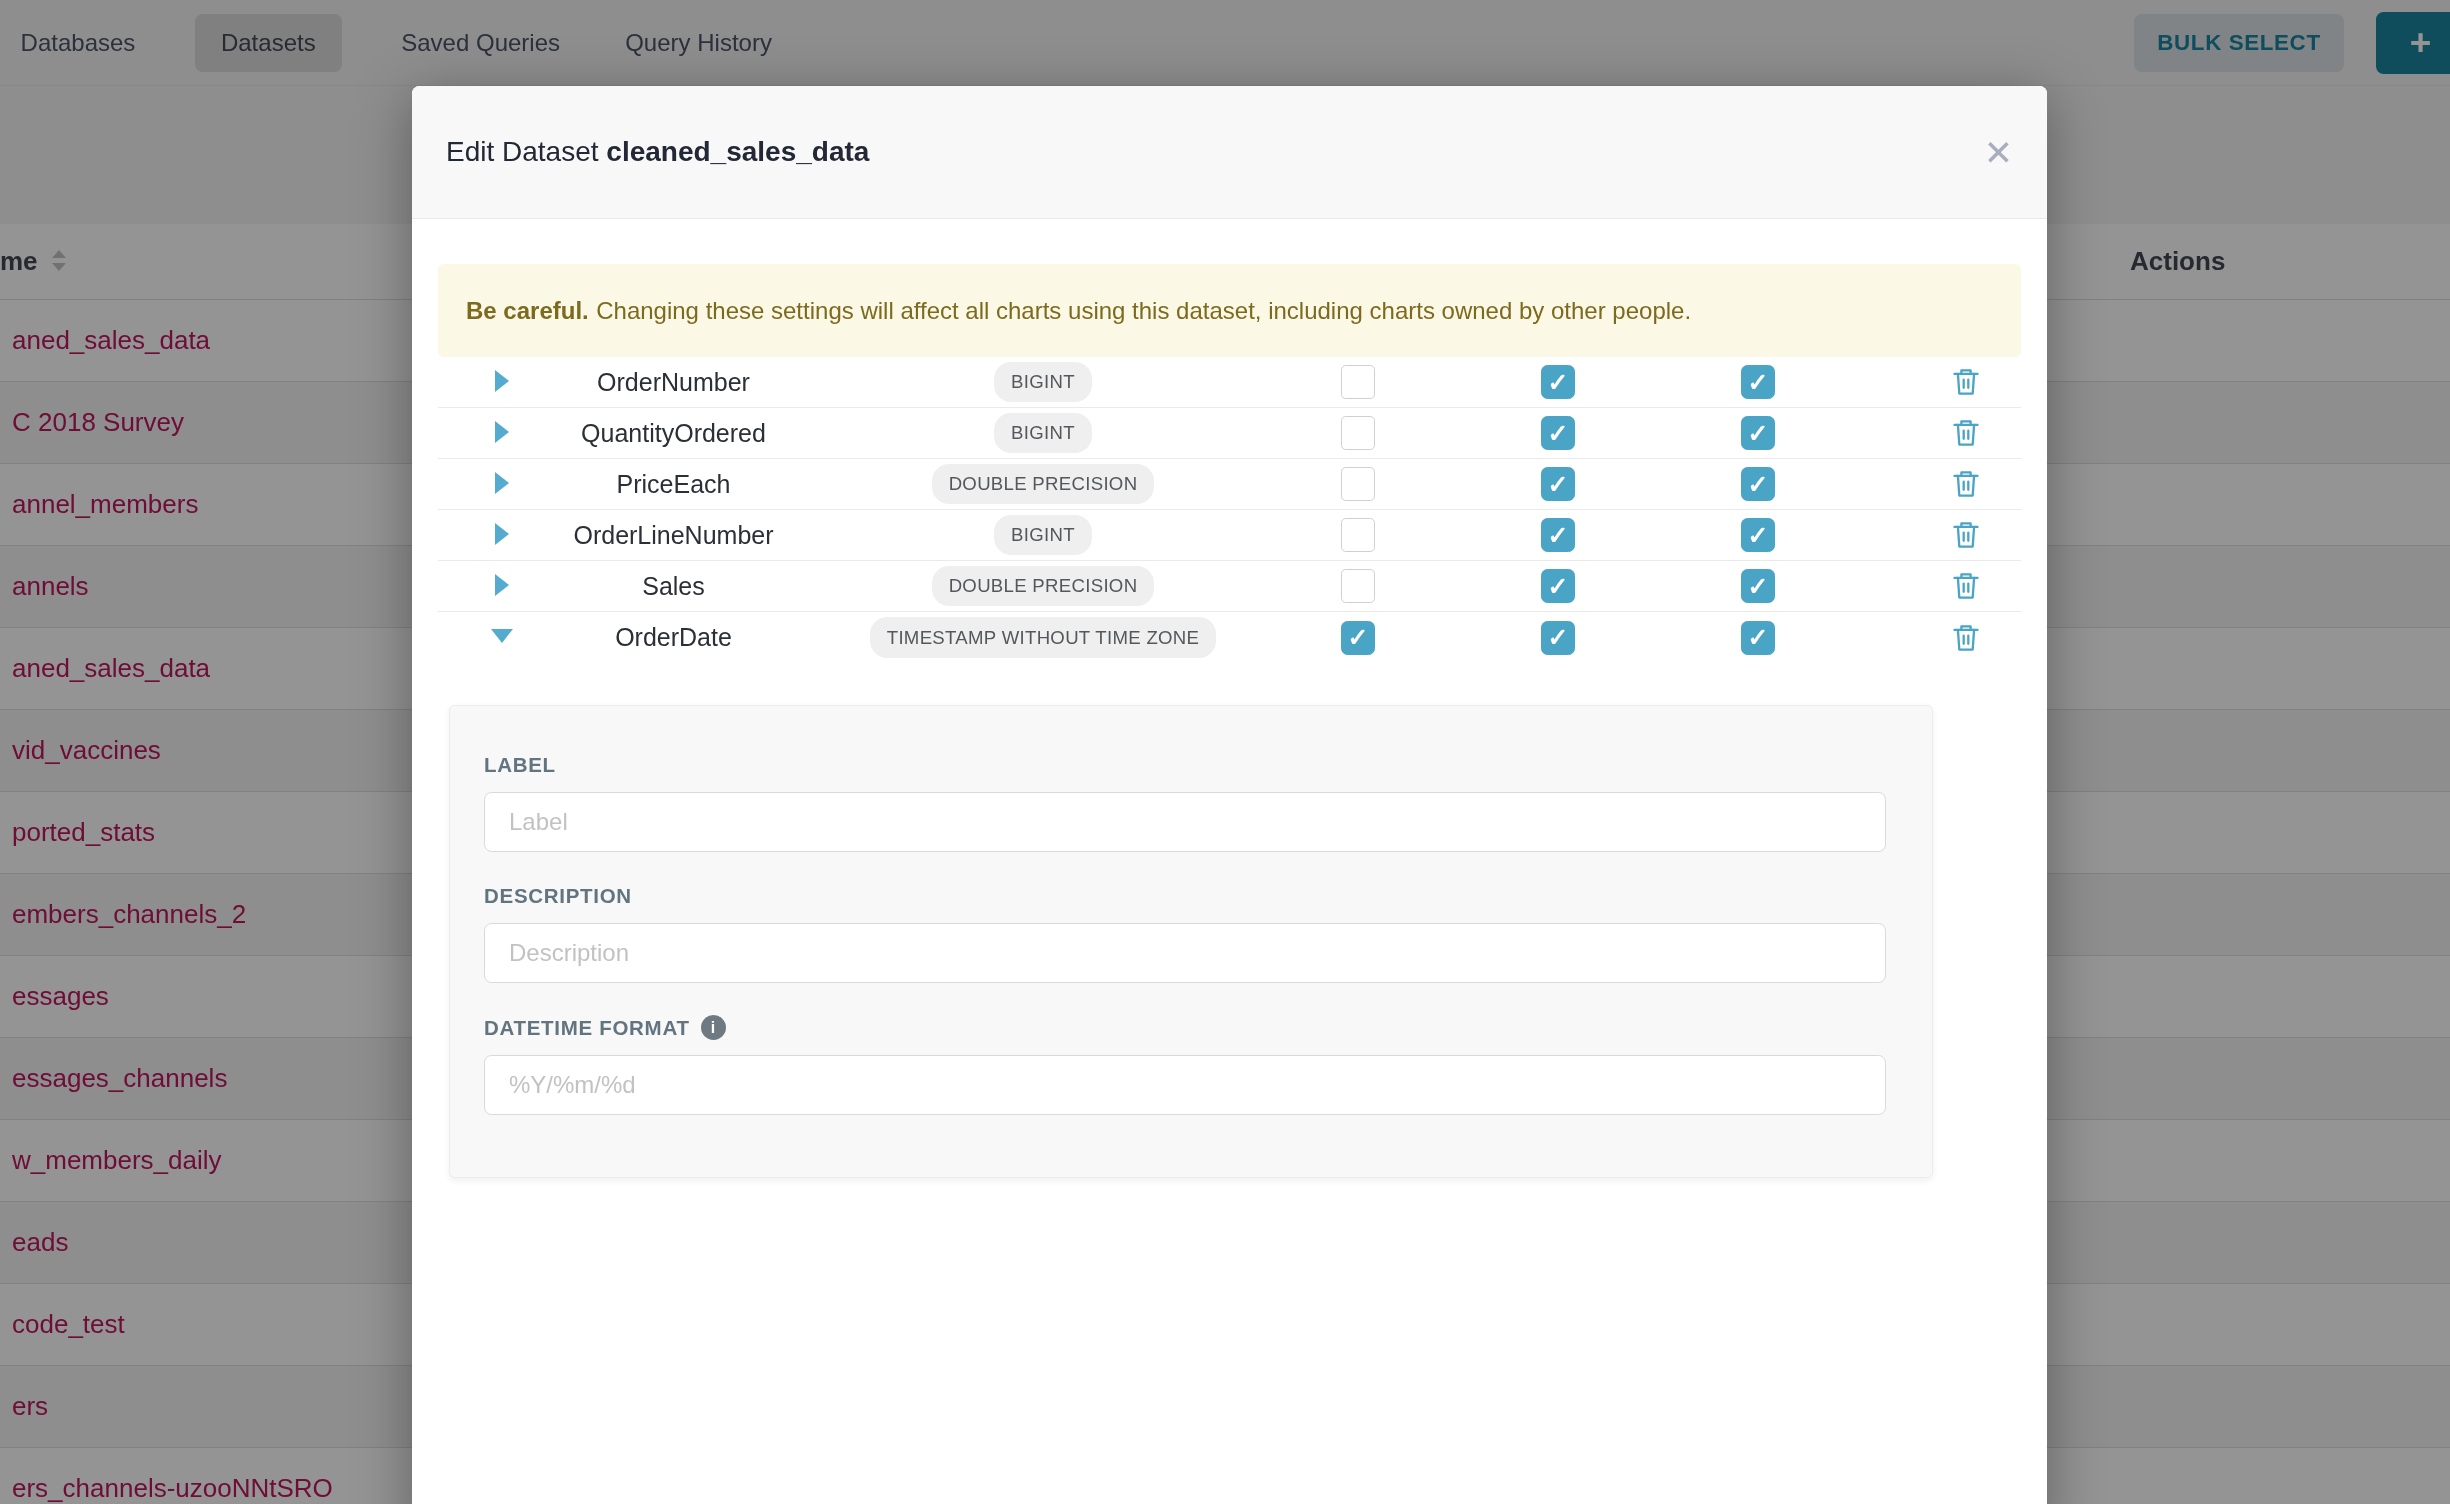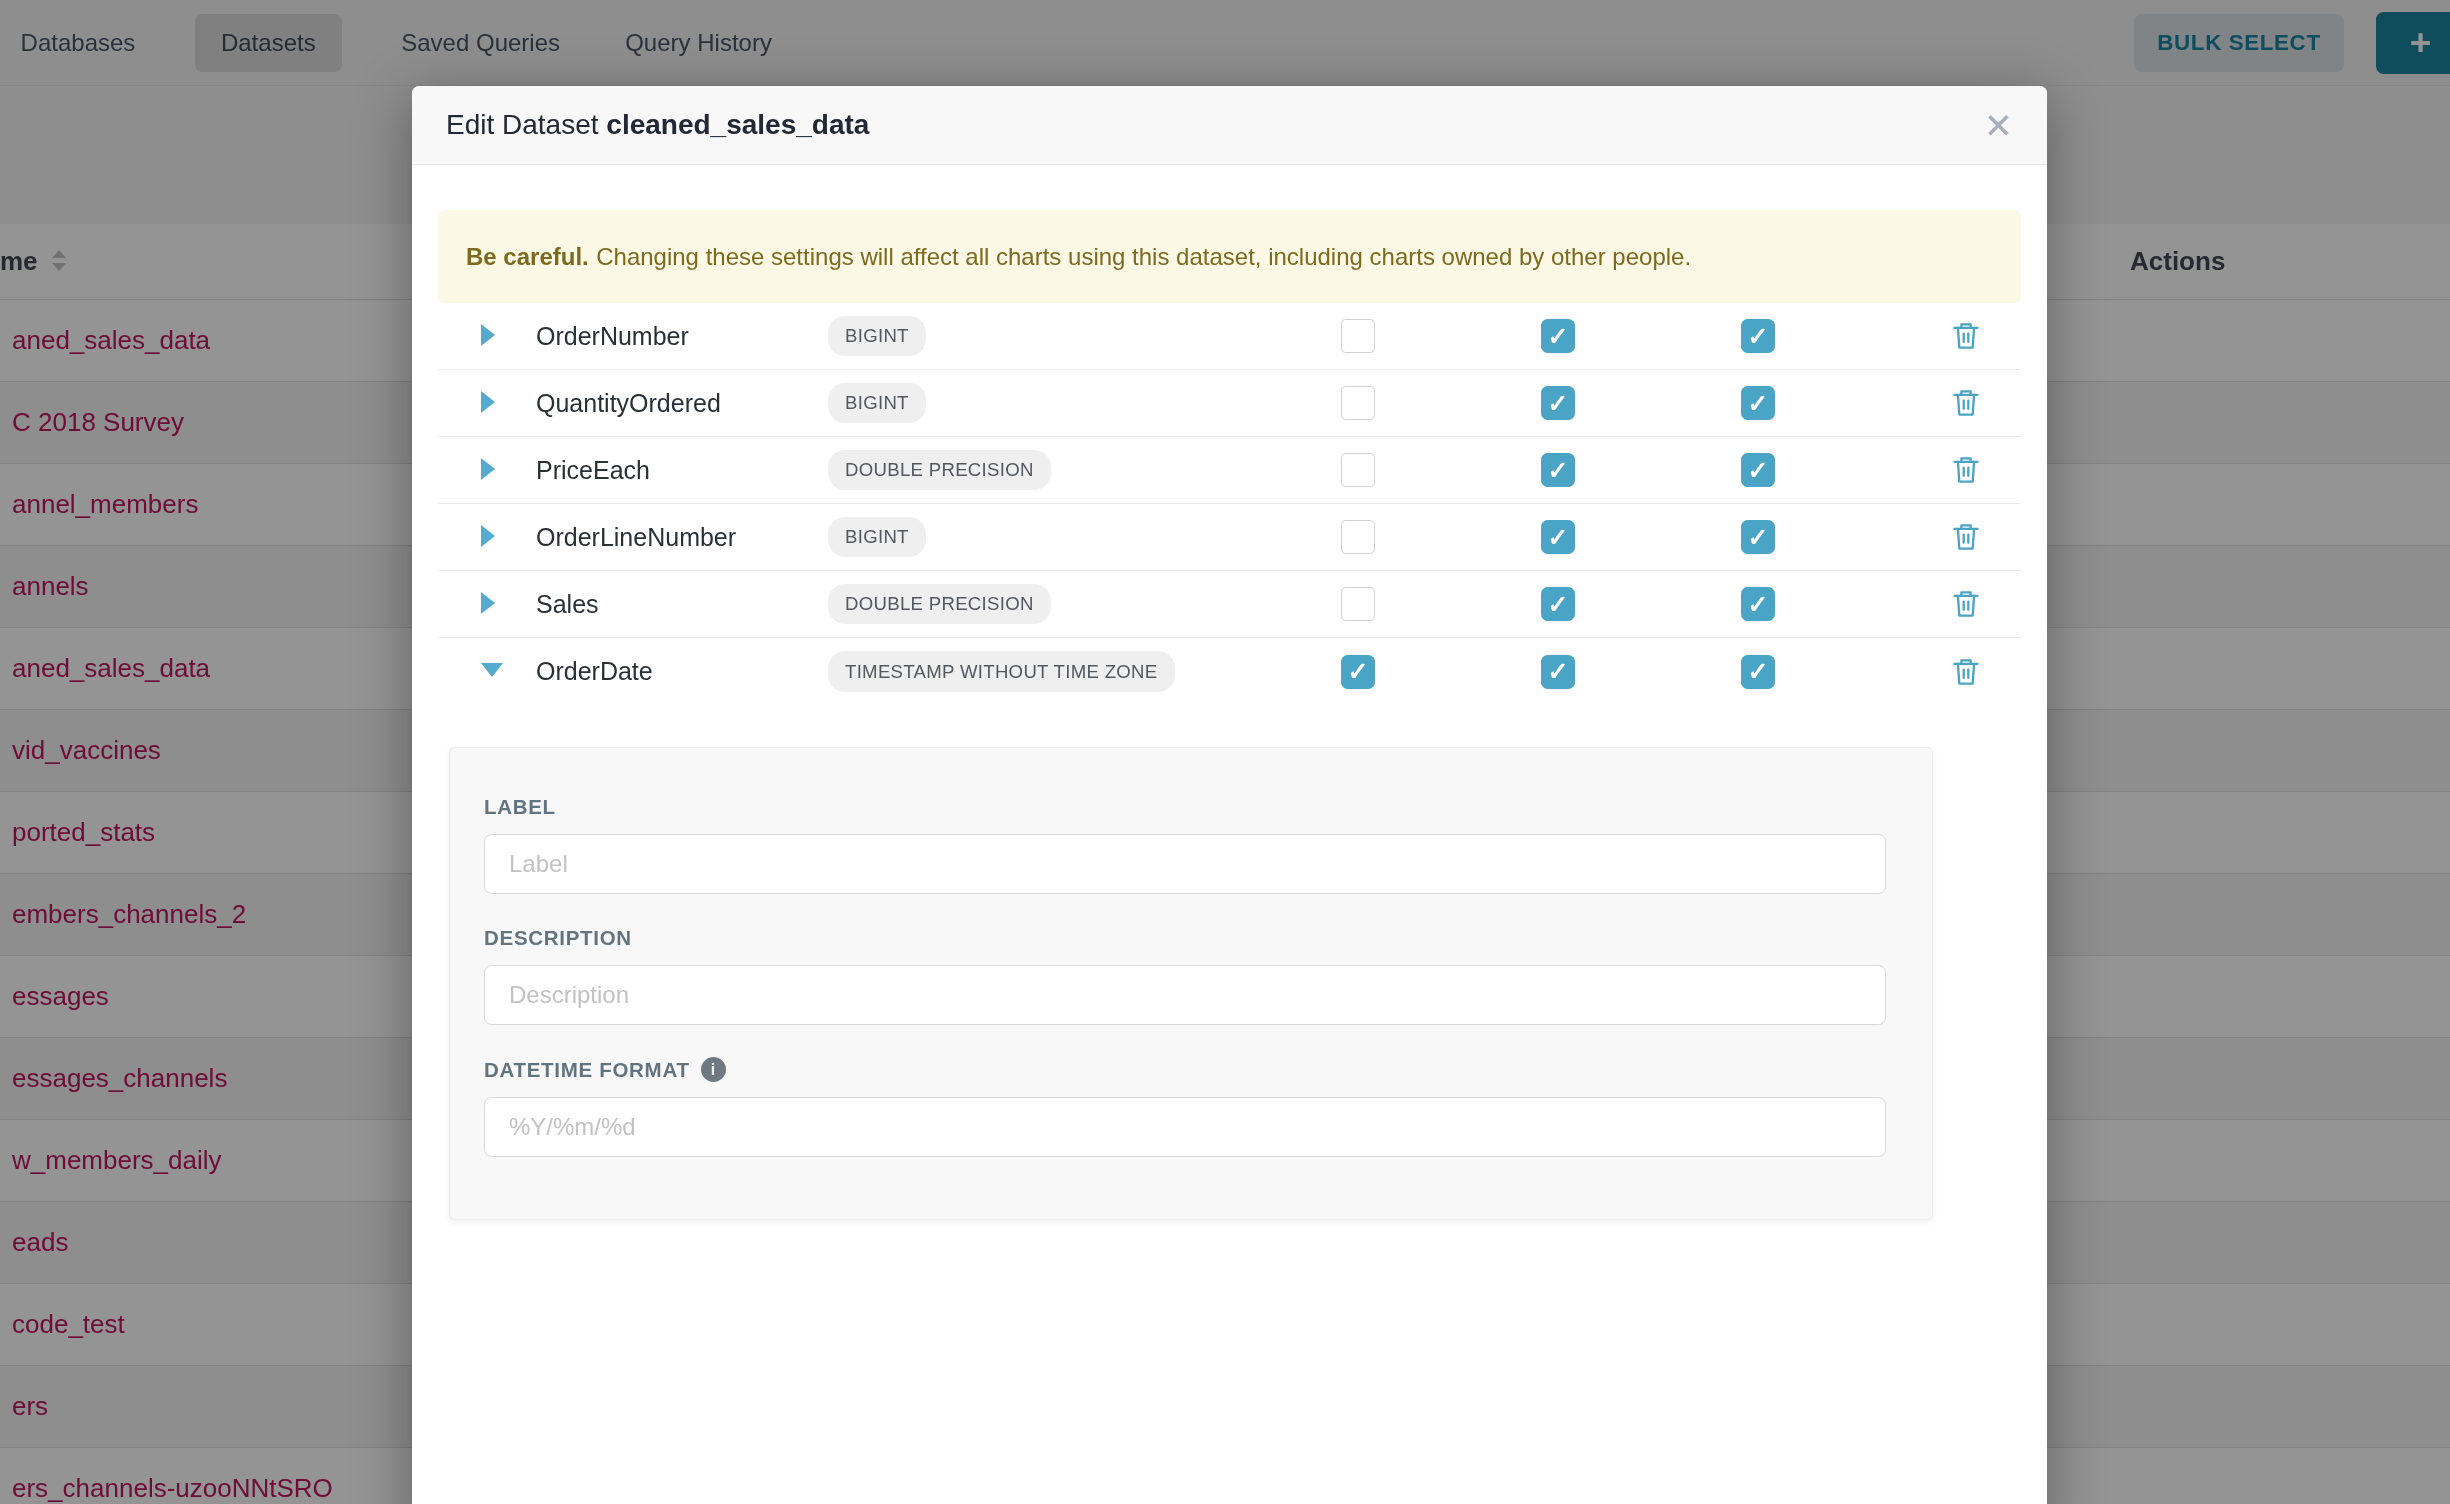--- a/index.html
+++ b/index.html
@@ -39,21 +39,21 @@
   .bg-row { height:82px; border-bottom:0.9px solid #DEDEDE; display:flex; align-items:center; background:#FFFFFF; }
   .bg-row:nth-child(even) { background:#F4F4F4; }
   .bg-link { font-size:26px; color:#be185d; text-decoration:none; cursor:pointer; white-space:nowrap;margin-left:12px; }
 
   
   .overlay { position:absolute; inset:0; background:rgba(0,0,0,0.42); }
 
   
   .modal { position:absolute; left:412px; top:86px; width:1635px; height:1454px; background:#FFFFFF;
     border-radius:7.5px; box-shadow:0 11.2px 56px rgba(0,0,0,0.35); }
-  .modal-header { height:79px; background:#F8F8F8; border-bottom:0.9px solid #EAEAEA;
+  .modal-header { height:133px; background:#F8F8F8; border-bottom:0.9px solid #EAEAEA;
     border-radius:7.5px 7.5px 0 0; display:flex; align-items:center; padding:0 34px; }
   .modal-title { font-size:28px; color:#222835; }
   .modal-title b { font-weight:bold; }
   .modal-close { margin-left:auto; font-size:35px; color:#A9AEBF; cursor:pointer; line-height:1; }
 
   .modal-body { padding:0 26px; }
   .warn-banner { margin-top:45px; min-height:93px; display:flex; align-items:center;
     background:#FBF8E5; border-radius:5.6px; padding:0 28px; font-size:24px; color:#7C6A1E;text-align:center; }
   .warn-banner b { font-weight:bold; margin-right:7.5px; }
 
@@ -61,21 +61,21 @@
   .tab { display:flex; align-items:center; gap:11.2px; padding-bottom:22.4px; font-size:22.4px; color:#454D5E;
     letter-spacing:0.3px; cursor:pointer; margin-bottom:-1.9px; }
   .tab.active { border-bottom:6.5px solid #3E4B6B; }
   .tab-badge { width:35px; height:35px; border-radius:50%; background:#4FAECB; color:#FFFFFF;
     font-size:19.6px; display:flex; align-items:center; justify-content:center; }
 
   .cgrid { display:grid; grid-template-columns:84px 289px 447px 200px 200px 200px 1fr; align-items:center; }
   .cthead { height:80px; border-bottom:1.9px solid #E2E2E2; font-size:23px; font-weight:bold; color:#232833; }
   .h-name { padding-left:14px; } .h-type { padding-left:17px; }
   .h-cb { text-align:center; }
-  .crow { height:67px; border-bottom:0.9px solid #EAEAEA; }
+  .crow { height:51px; border-bottom:0.9px solid #EAEAEA;text-align:center; }
   .crow.expanded-row { border-bottom:none; }
   .caret-cell { padding-left:43px; }
   .tri { display:inline-block; width:0; height:0; cursor:pointer; }
   .tri.right { border-top:11.2px solid transparent; border-bottom:11.2px solid transparent; border-left:14px solid #55ABCF; }
   .tri.down { border-left:11.2px solid transparent; border-right:11.2px solid transparent; border-top:14px solid #55ABCF; }
   .name-cell { padding-left:14px; font-size:25px; color:#2B2F36; }
   .type-cell { padding-left:17px; }
   .pill { display:inline-block; background:#EFEFEF; color:#54575C; font-size:18.6px; letter-spacing:0.3px;
     padding:9.3px 17px; border-radius:17px; white-space:nowrap; }
   .cb-cell { display:flex; justify-content:center; }

